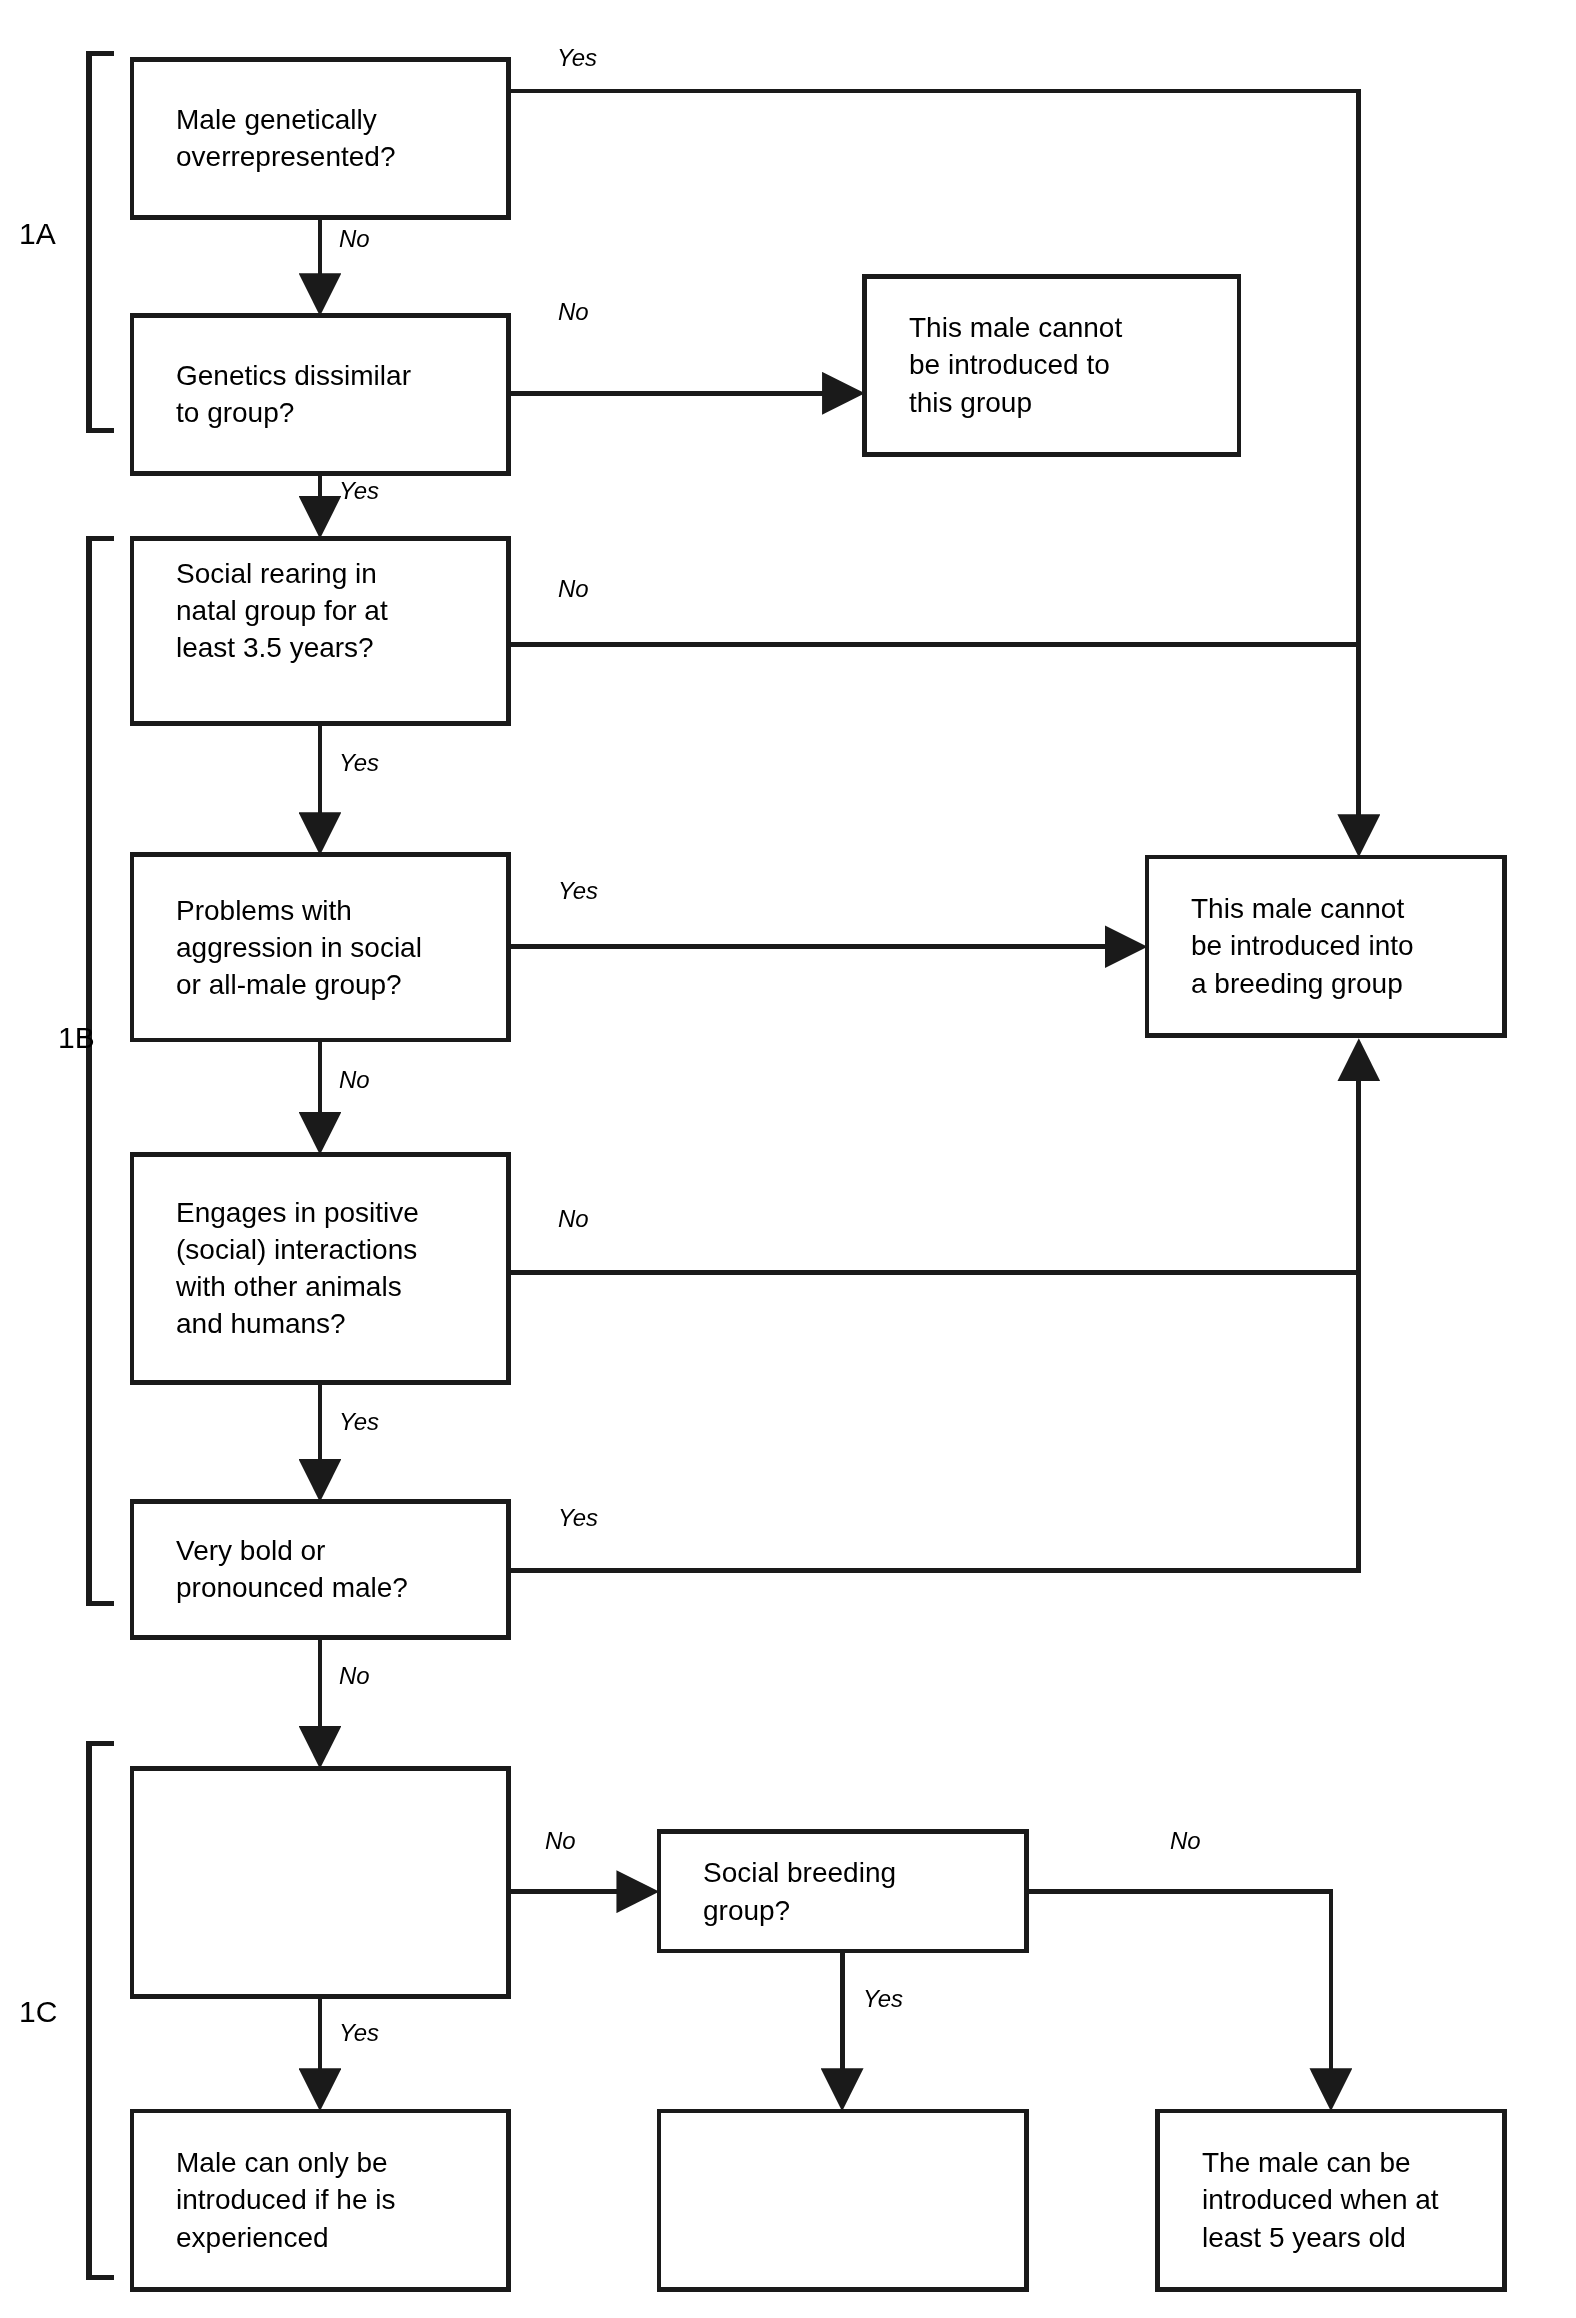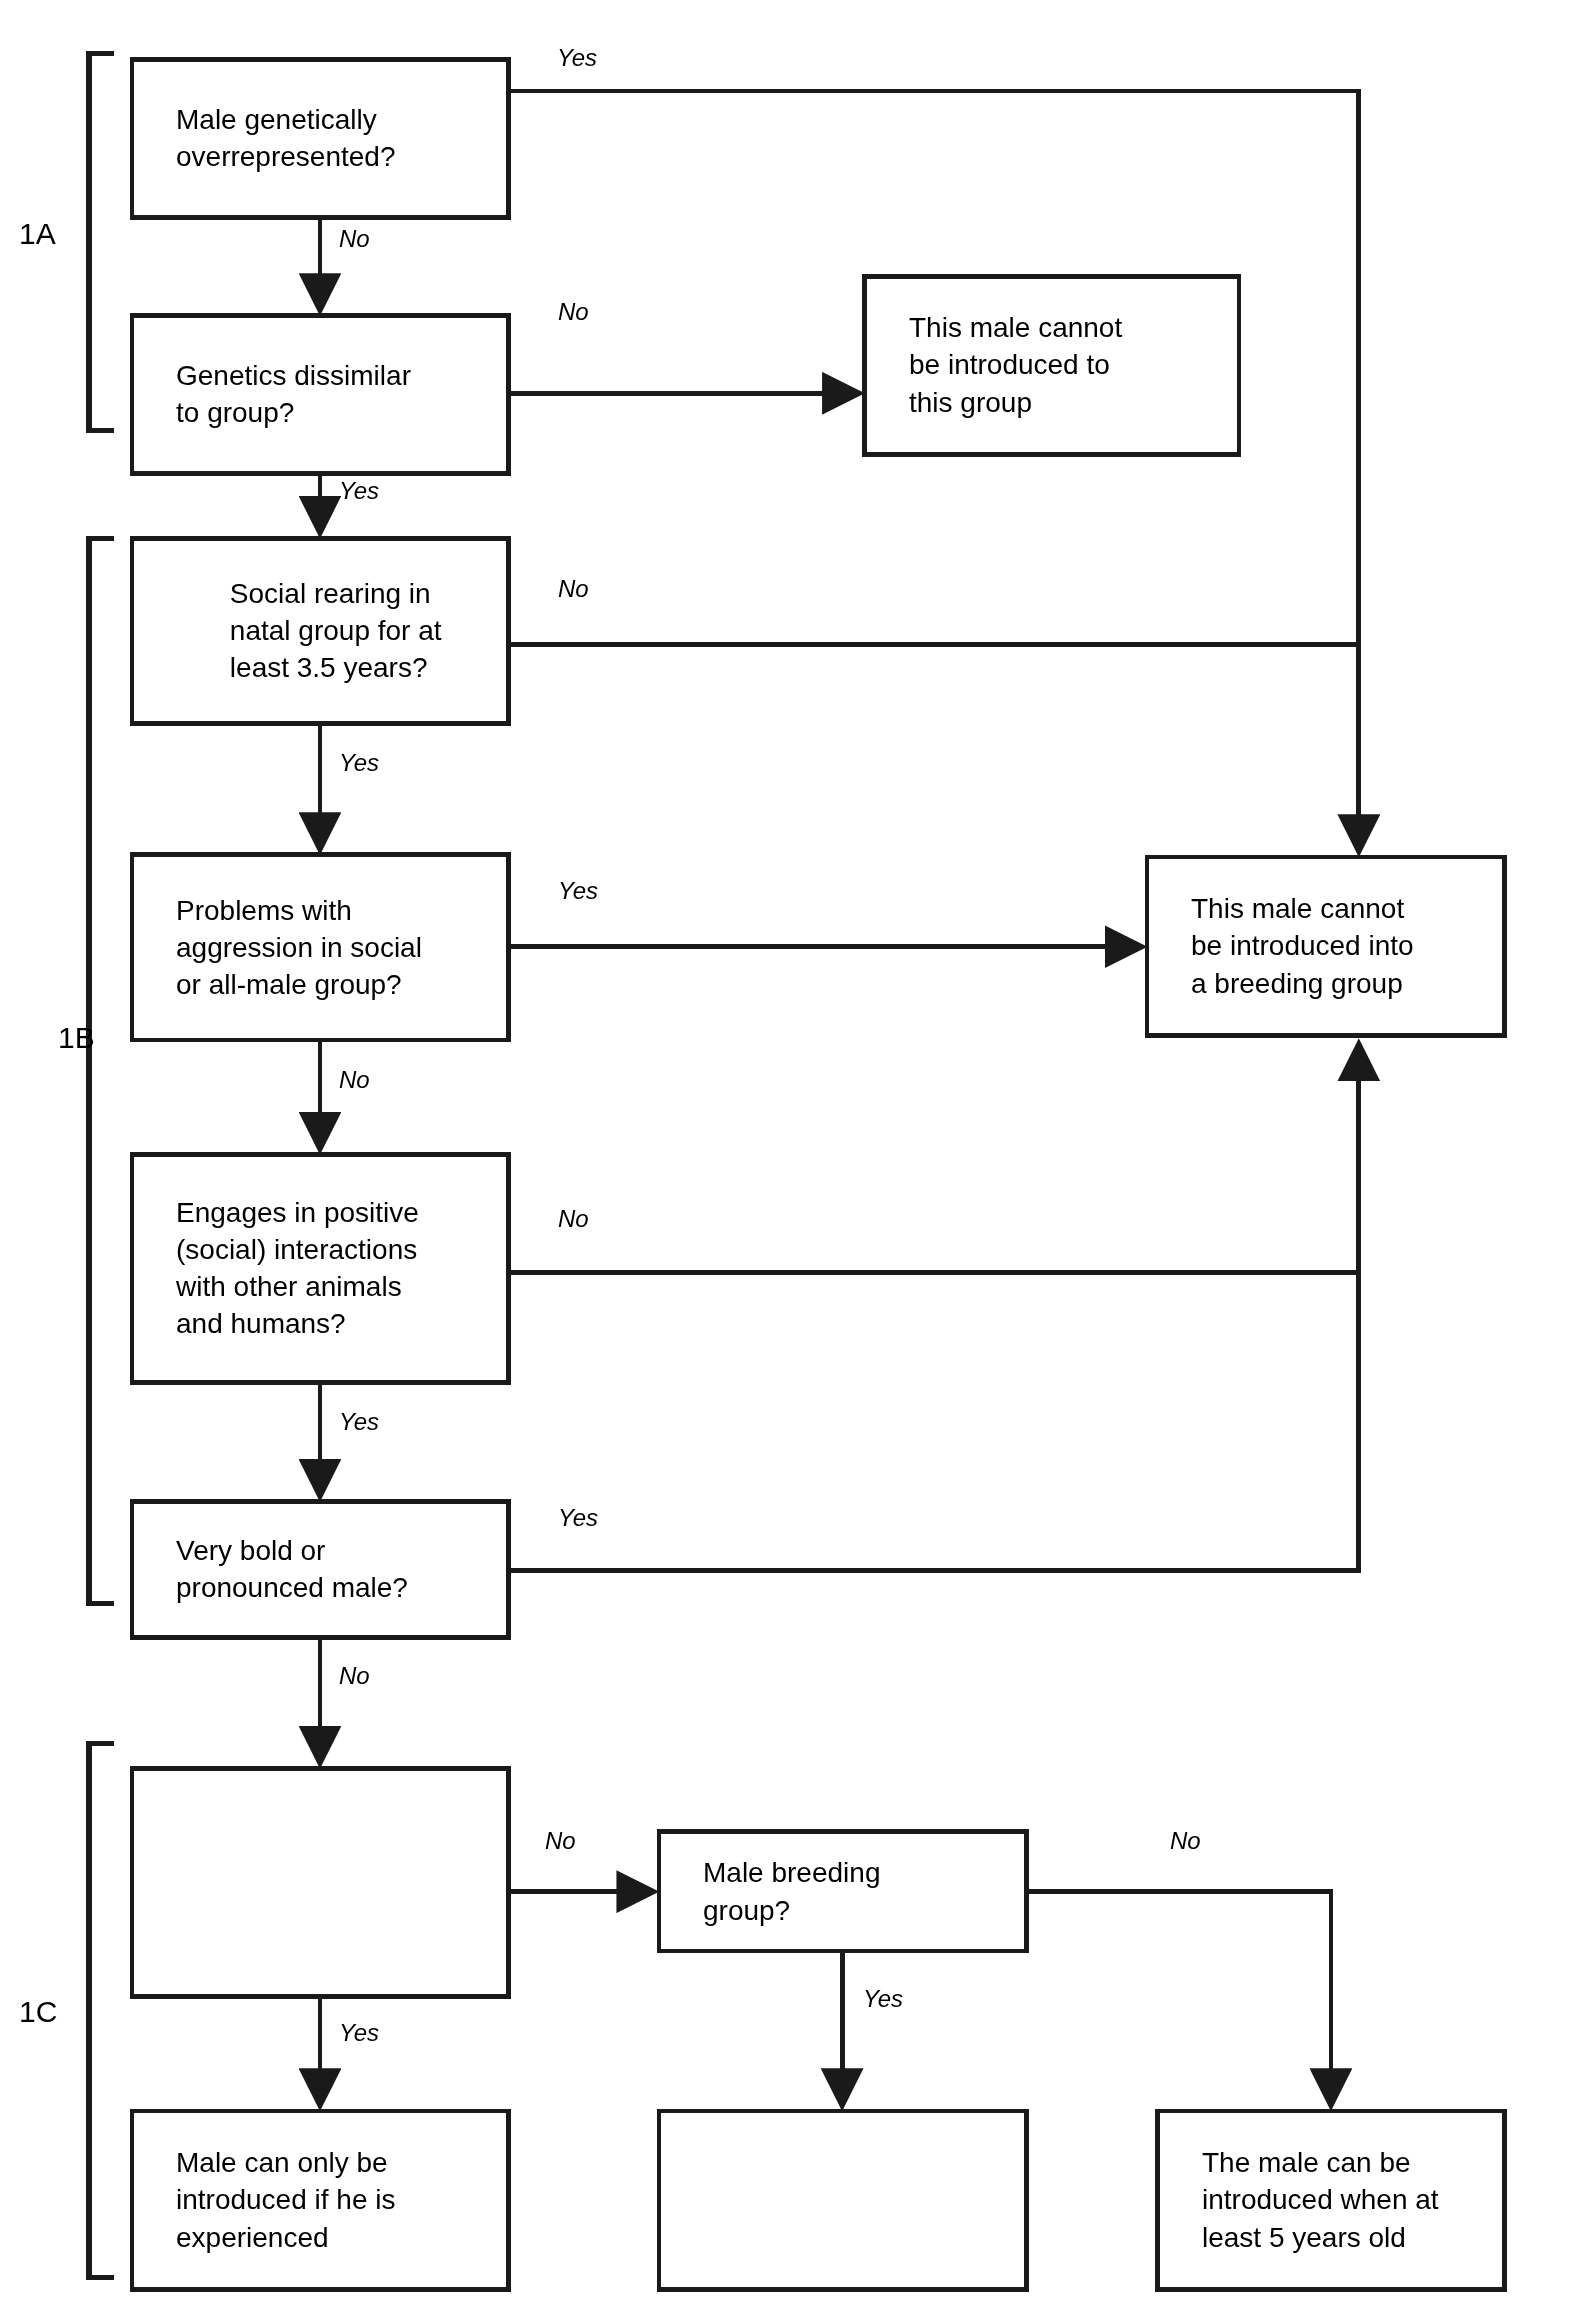--- a/index.html
+++ b/index.html
@@ -115,21 +115,21 @@
   </div>
 
   <div class="node-text" style="left:865px;top:276px;width:375px;height:178px;">
     <span>
         <span>This male cannot</span>
         <span>be introduced to</span>
         <span>this group</span>
       </span>
   </div>
 
-  <div class="node-text" style="left:132px;top:538px;width:377px;height:185px;justify-content:center;">
+  <div class="node-text" style="left:132px;top:518px;width:377px;height:185px;">
     <span>
         <span>Social rearing in</span>
         <span>natal group for at</span>
         <span>least 3.5 years?</span>
       </span>
   </div>
 
   <div class="node-text" style="left:132px;top:855px;width:377px;height:185px;">
     <span>
         <span>Problems with</span>
@@ -158,21 +158,21 @@
     <span>
         <span>This male cannot</span>
         <span>be introduced into</span>
         <span>a breeding group</span>
       </span>
   </div>
 
 
   <div class="node-text" style="left:659px;top:1832px;width:368px;height:119px;">
     <span>
-        <span>Male breeding</span>
+        <span>Social breeding</span>
         <span>group?</span>
       </span>
   </div>
 
   <div class="node-text" style="left:132px;top:2111px;width:377px;height:178px;">
     <span>
         <span>Male can only be</span>
         <span>introduced if he is</span>
         <span>experienced</span>
       </span>

